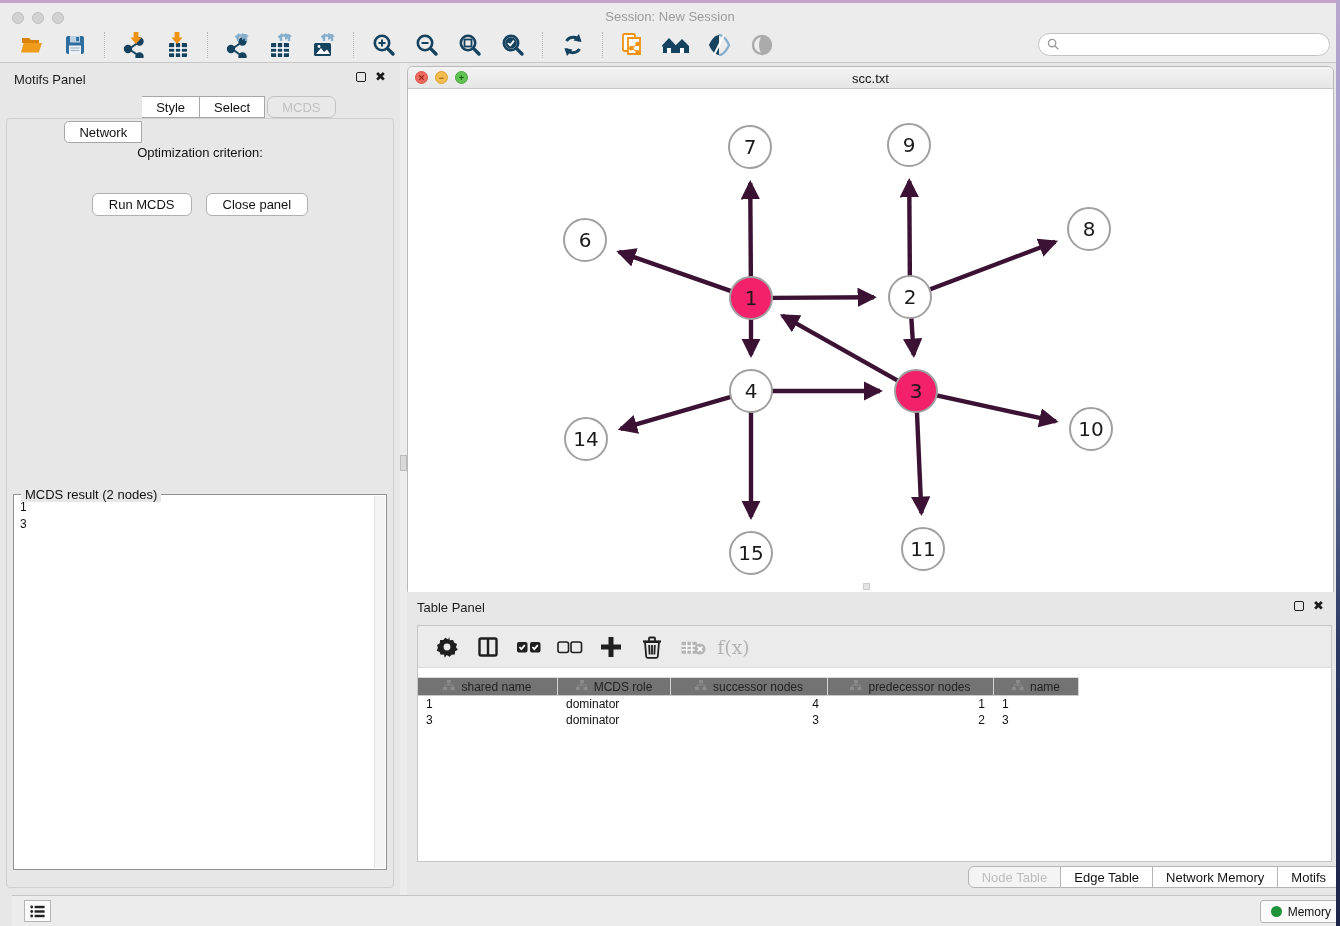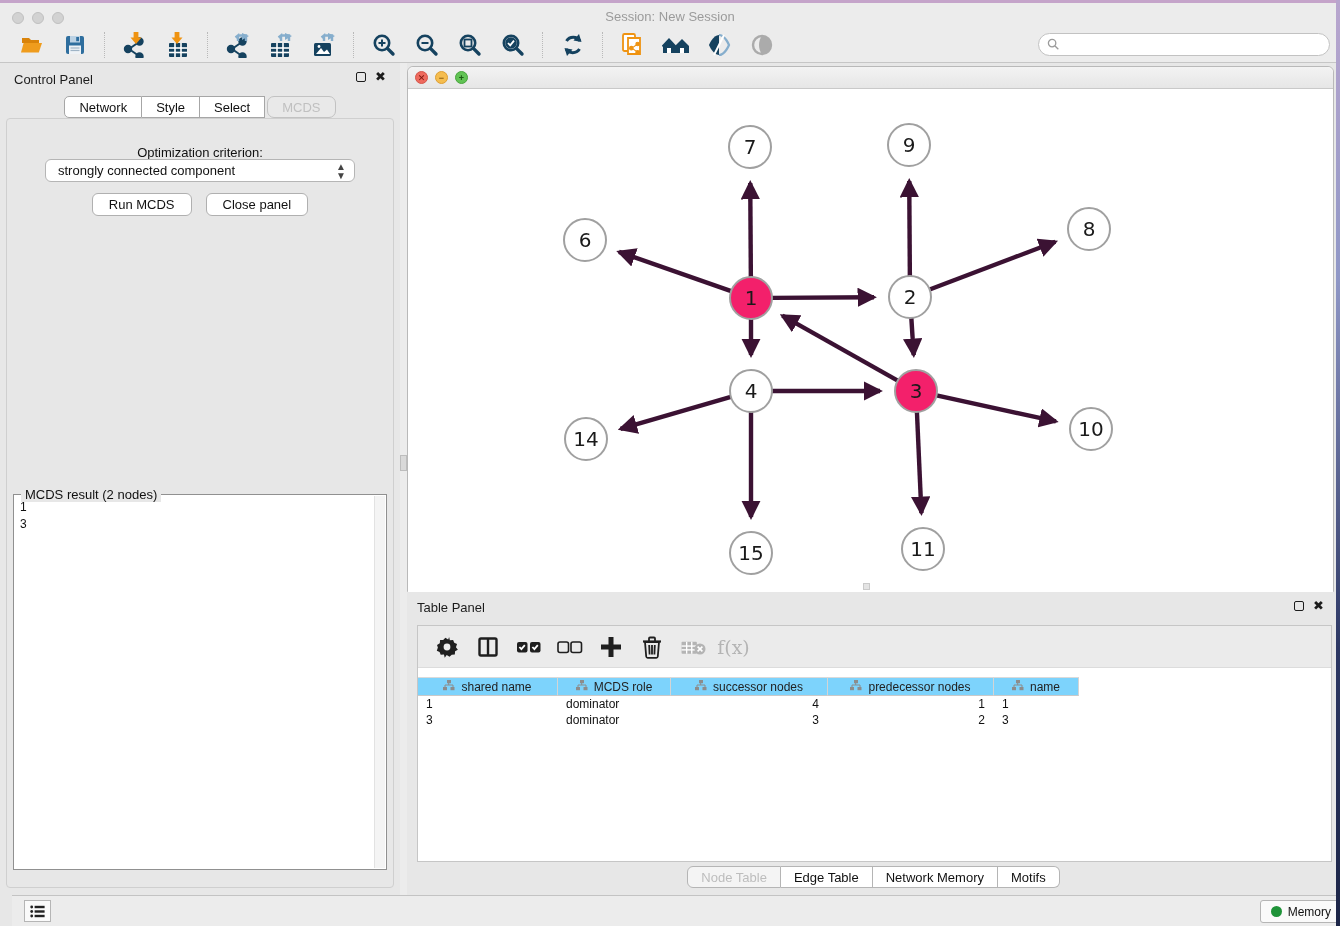--- a/index.html
+++ b/index.html
@@ -23,21 +23,21 @@
   .search-wrap input { border:none; outline:none; font-size:12px; width:250px; background:transparent; }
 
   
   .cpanel { left:0; top:63px; width:400px; height:832px; background:#e7e7e7; }
   .panel-head { position:absolute; left:14px; top:9px; font-size:13px; color:#1c1c1c; }
   .panel-btns { position:absolute; right:14px; top:9px; display:flex; gap:9px; align-items:center; }
   .float-ico { width:10px; height:10px; border:1.5px solid #1c1c1c; border-radius:2px; }
   .close-ico { font-size:13px; font-weight:bold; color:#1c1c1c; line-height:10px; }
   .cp-tabs { position:absolute; left:0; top:33px; width:400px; display:flex; justify-content:center; }
   .cp-tab { height:22px; padding:0 14px; background:#fff; border:1px solid #a6a6a6; border-left:none; font-size:13px; color:#111; display:flex; align-items:center; }
-  .cp-tab.first { border-left:1px solid #a6a6a6; border-radius:5px 0 0 5px; }
+  .cp-tab.first { border-left:1px solid #a6a6a6; border-radius:5px 0 0 5px;margin-top:25px; }
   .cp-tab.sel { background:#e9e9e9; color:#c0c0c0; border:1px solid #c2c2c2; border-radius:7px; margin-left:2px; }
   .cp-content { position:absolute; left:6px; top:55px; width:388px; height:770px; border:1px solid #cfcfcf; border-radius:4px; }
   .opt-label { position:absolute; left:0; top:82px; width:400px; text-align:center; font-size:13px; color:#111; }
   .combo { position:absolute; left:45px; top:96px; width:310px; height:23px; background:#fff; border:1px solid #b5b5b5; border-radius:6px; display:flex; align-items:center; justify-content:space-between; padding:0 8px 0 12px; font-size:13px; color:#111; }
   .combo .updown { font-size:10px; color:#444; line-height:9px; text-align:center; }
   .cp-buttons { position:absolute; left:0; top:130px; width:400px; display:flex; justify-content:center; gap:14px; }
   .pbtn { height:23px; padding:0 16px; background:#fff; border:1px solid #b0b0b0; border-radius:6px; font-size:13px; color:#111; display:flex; align-items:center; }
   .result-box { position:absolute; left:13px; top:431px; width:374px; height:376px; background:#fff; border:1px solid #909090; }
   .result-label { position:absolute; left:7px; top:-8px; background:#e7e7e7; padding:0 4px; font-size:13px; color:#111; }
   .result-lines { position:absolute; left:6px; top:4px; font-size:12px; color:#111; line-height:17px; white-space:pre; }
@@ -58,25 +58,25 @@
   .canvas { position:absolute; left:0; top:22px; width:925px; height:503px; background:#fff; }
   .corner-dot { position:absolute; left:455px; bottom:1px; width:7px; height:7px; background:#e4e4e4; border:1px solid #cacaca; }
 
   
   .tpanel { left:407px; top:595px; width:933px; height:300px; background:#e7e7e7; }
   .tp-box { position:absolute; left:10px; top:30px; width:915px; height:237px; background:#fff; border:1px solid #c6c6c6; }
   .tp-toolbar { position:absolute; left:0; top:0; width:100%; height:42px; background:#ebebeb; border-bottom:1px solid #dcdcdc; display:flex; align-items:center; padding-left:10px; gap:4px; }
   .tp-tbtn { width:37px; height:34px; display:flex; align-items:center; justify-content:center; }
   .fx { font-family:"DejaVu Serif",serif; font-size:19px; color:#b4b4b4; }
   .thead { position:absolute; left:0; top:51px; display:flex; height:19px; }
-  .th { background:#7dd3fc; border-top:1px solid #dadada; border-bottom:1px solid #c9c9c9; border-right:1px solid #d4d4d4; display:flex; align-items:center; justify-content:center; gap:6px; font-size:12px; color:#222; }
+  .th { background:#737373; border-top:1px solid #dadada; border-bottom:1px solid #c9c9c9; border-right:1px solid #d4d4d4; display:flex; align-items:center; justify-content:center; gap:6px; font-size:12px; color:#222; }
   .trows { position:absolute; left:0; top:70px; width:100%; }
   .tr { display:flex; height:16px; font-size:12px; color:#111; }
   .td { overflow:hidden; }
-  .tp-tabs { position:absolute; left:0; top:271px; width:100%; display:flex; justify-content:center; }
+  .tp-tabs { position:absolute; left:0; top:271px; width:100%; display:flex; justify-content:flex-end; }
   .tp-tab { height:22px; padding:0 13px; background:#fff; border:1px solid #b5b5b5; border-left:none; font-size:13px; color:#111; display:flex; align-items:center; }
   .tp-tab.first { border-left:1px solid #b5b5b5; border-radius:6px 0 0 6px; }
   .tp-tab.last { border-radius:0 6px 6px 0; }
   .tp-tab.sel { color:#bdbdbd; background:#f4f4f4; }
 
   
   .statusbar { left:0; top:895px; width:1340px; height:31px; background:#ececec; border-top:1px solid #c3c3c3;margin-left:12px; }
   .sb-left { position:absolute; left:12px; top:4px; width:27px; height:22px; background:#fafafa; border:1px solid #b5b5b5; display:flex; align-items:center; justify-content:center; }
   .sb-mem { position:absolute; right:10px; top:4px; height:23px; background:#fafafa; border:1px solid #b5b5b5; border-radius:3px; display:flex; align-items:center; gap:6px; padding:0 10px; font-size:12px; color:#111; }
   .mem-dot { width:11px; height:11px; border-radius:50%; background:#1f9339; }
@@ -300,37 +300,33 @@
   <div class="search-wrap">
     <svg width="13" height="13" viewBox="0 0 14 14">
         <circle cx="5.5" cy="5.5" r="4" fill="none" stroke="#9a9a9a" stroke-width="1.4"></circle>
         <line x1="8.6" y1="8.6" x2="12.2" y2="12.2" stroke="#9a9a9a" stroke-width="1.4"></line>
       </svg>
     <input placeholder="" style="">
   </div>
 </div>
 
 <div class="abs cpanel">
-  <div class="panel-head">Control Panel</div>
+  <div class="panel-head">Motifs Panel</div>
   <div class="panel-btns">
     <div class="float-ico"></div>
     <div class="close-ico">✖</div>
   </div>
   <div class="cp-tabs" id="cp-tabs">
       <div class="cp-tab first">Network</div>
       <div class="cp-tab">Style</div>
       <div class="cp-tab">Select</div>
       <div class="cp-tab sel">MCDS</div>
     </div>
   <div class="cp-content"></div>
   <div class="opt-label">Optimization criterion:</div>
-  <div class="combo">
-    <span>strongly connected component</span>
-    <span class="updown">▲<br>▼</span>
-  </div>
   <div class="cp-buttons">
     <div class="pbtn">Run MCDS</div>
     <div class="pbtn">Close panel</div>
   </div>
   <div class="result-box">
     <div class="result-label">MCDS result (2 nodes)</div>
     <div class="result-lines" id="result-lines">1
 3</div>
     <div class="result-scroll"></div>
   </div>
@@ -340,20 +336,21 @@
     <div class="handle"></div>
   </div>
 
 <div class="abs netwin">
   <div class="net-titlebar">
     <div class="net-lights">
       <div class="mac red">✕</div>
       <div class="mac yellow">−</div>
       <div class="mac green">+</div>
     </div>
+    <div class="net-title">scc.txt</div>
   </div>
   <div class="canvas">
     <svg id="graph-svg" width="925" height="503">
         <defs>
           <marker id="arrow" viewBox="0 0 10 10" refX="8.5" refY="5" markerWidth="4.4" markerHeight="4.4" orient="auto">
             <path d="M0 0 L10 5 L0 10 z" fill="#3b1233"></path>
           </marker>
         </defs>
         <line x1="342.860930201927" y1="188.00046049097114" x2="342.2384053681252" y2="93.99921058690661" stroke="#3b1233" stroke-width="4.4" marker-end="url(#arrow)"></line>
         <line x1="323.1752536154717" y1="202.07328138371903" x2="210.98527951633417" y2="162.87437477076736" stroke="#3b1233" stroke-width="4.4" marker-end="url(#arrow)"></line>

